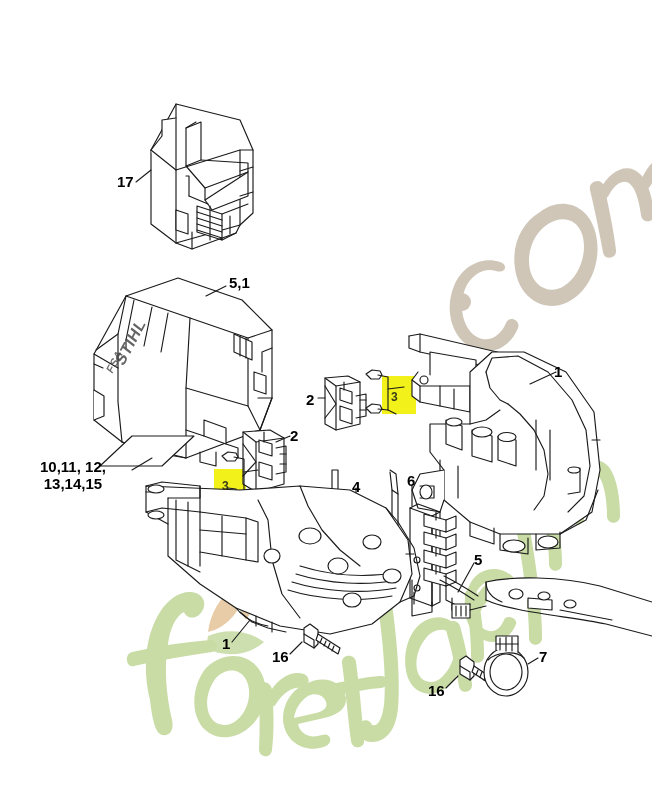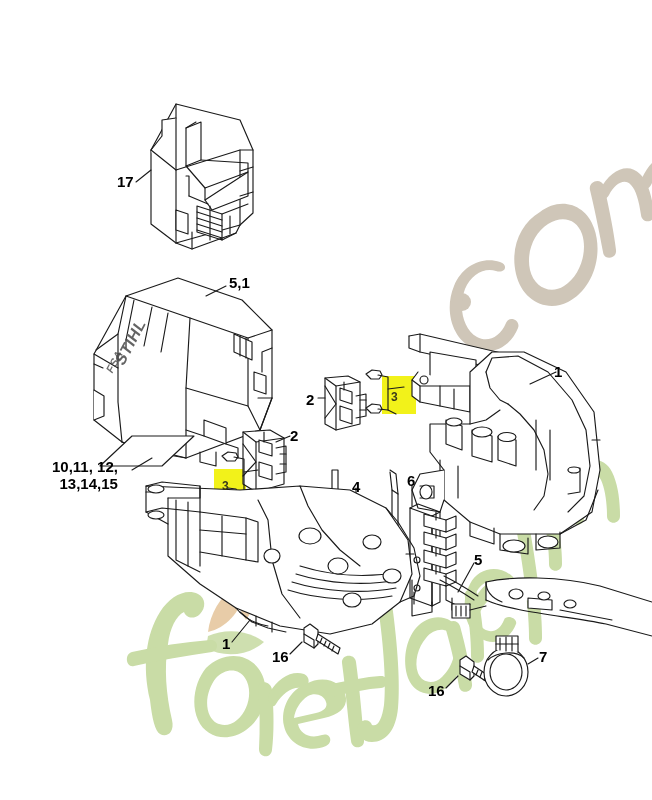--- a/index.html
+++ b/index.html
@@ -393,21 +393,21 @@
               transform:rotate(-62deg) skewX(-10deg);transform-origin:left top;
               opacity:0.85;">STIHL</div>
   <div class="brand" style="left:104px;top:368px;font-size:11px;
               transform:rotate(-62deg) skewX(-10deg);transform-origin:left top;
               opacity:0.8;">FSA</div>
 
   <div class="callout c-lg" style="left:117px;top:173px;">17</div>
 
   <div class="callout c-lg" style="left:229px;top:274px;">5,1</div>
 
-  <div class="callout c-lg" style="left:52px;top:458px;text-align:right;">10,11, 12,
+  <div class="callout c-lg" style="left:40px;top:458px;text-align:center;">10,11, 12,
 13,14,15</div>
 
   <div class="callout c-lg" style="left:306px;top:391px;">2</div>
 
   <div class="callout c-lg" style="left:290px;top:427px;">2</div>
 
   <div class="callout c-lg" style="left:554px;top:363px;">1</div>
 
   <div class="callout c-lg" style="left:222px;top:635px;">1</div>
 

